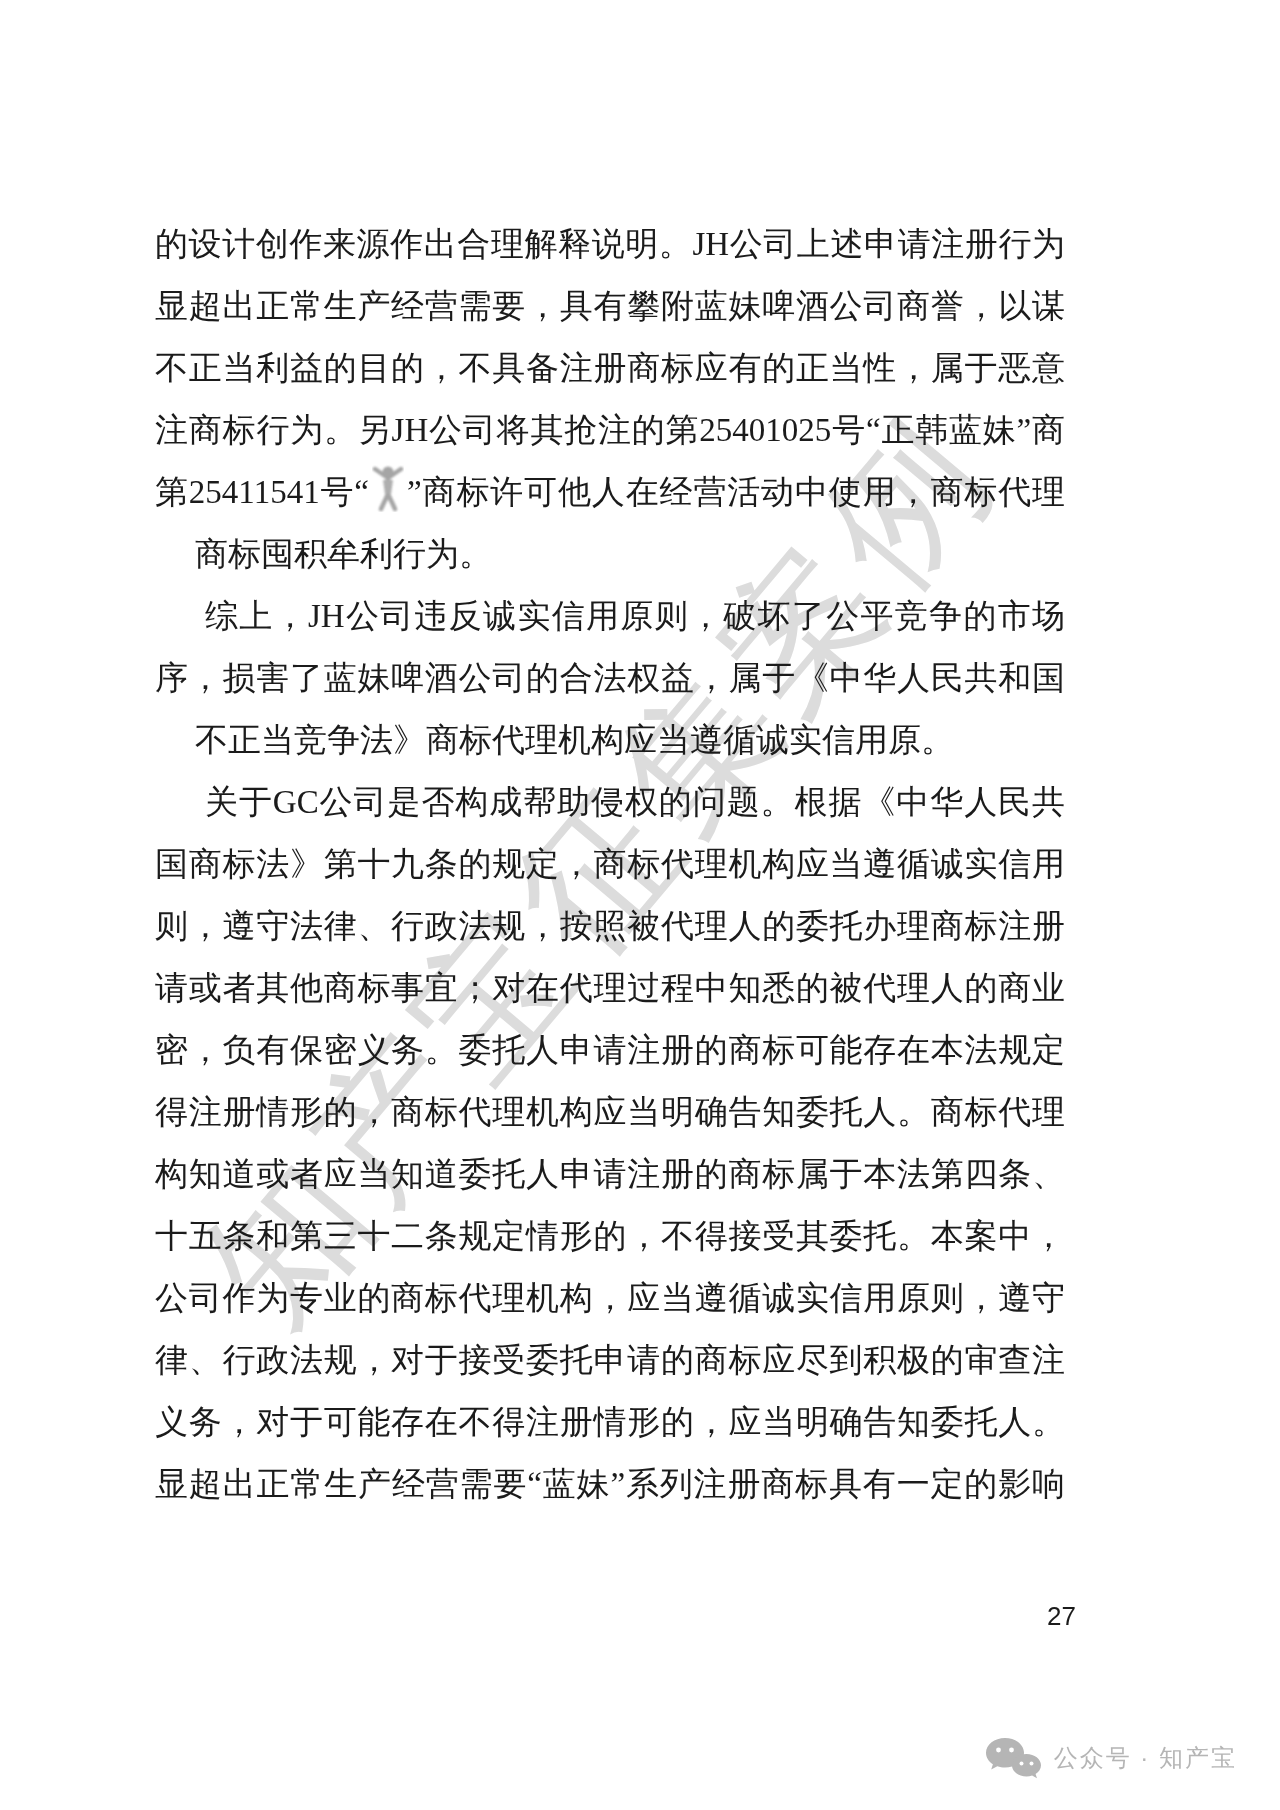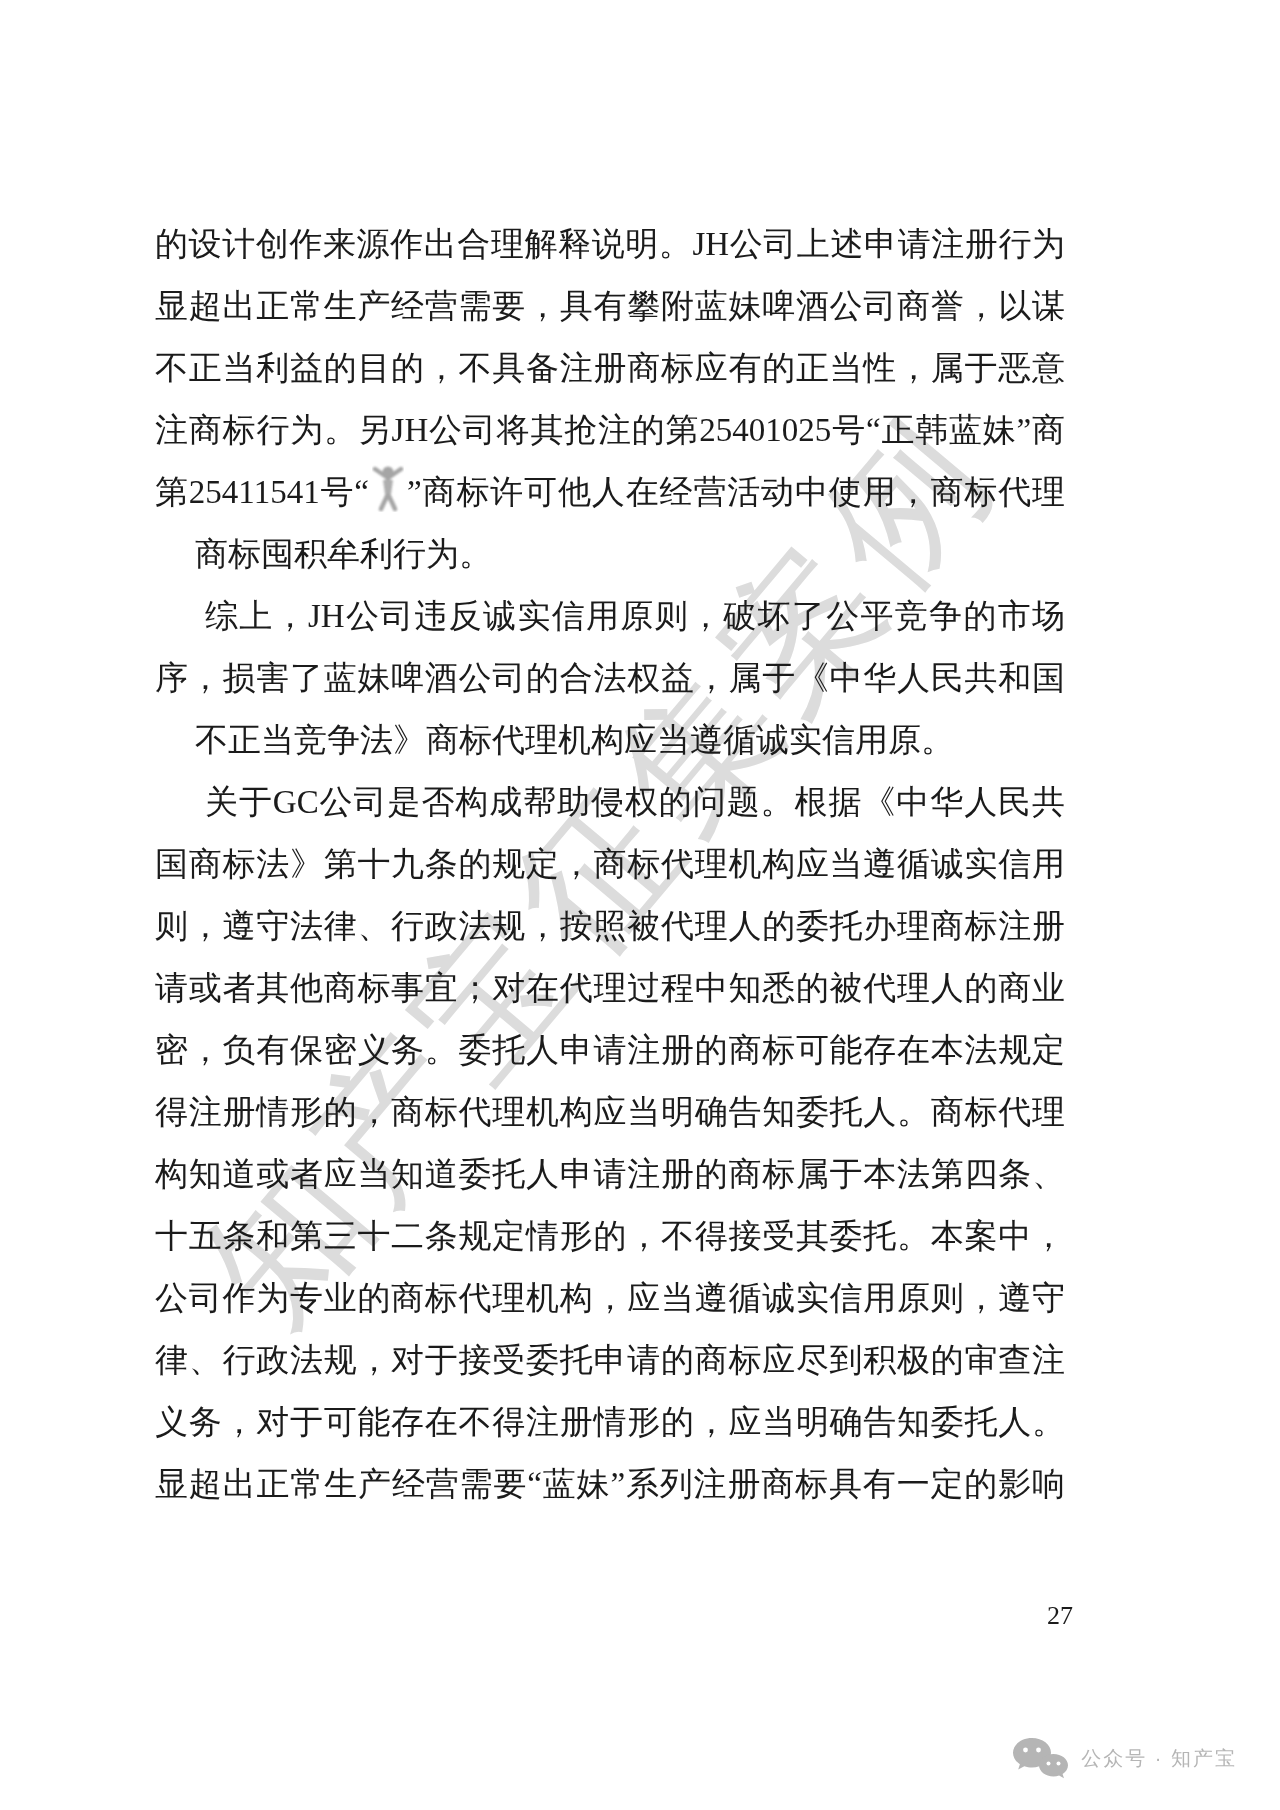--- a/index.html
+++ b/index.html
@@ -48,35 +48,35 @@
   .tm-figure {
     display: inline-block;
     width: 38px;
     height: 48px;
     vertical-align: -9px;
   }
   .page-number {
     position: absolute;
     left: 1047px;
     top: 1601px;
-    font-family: Liberation Serif, serif;
+    font-family: Liberation Sans, sans-serif;
     font-size: 26px;
     color: #1b1b1b;
     z-index: 2;
   }
   .footer {
     position: absolute;
     top: 1736px;
     right: 43px;
     display: flex;
     align-items: center;
     gap: 12px;
     color: #b5b5b5;
     font-family: "Liberation Sans", sans-serif;
-    font-size: 20px;
+    font-size: 24px;
     letter-spacing: 2px;
     z-index: 2;
   }
   .wx-icon { width: 58px; height: 44px; flex: 0 0 auto; }
 </style>
 </head>
 <body>
 
 <div class="page">
 

